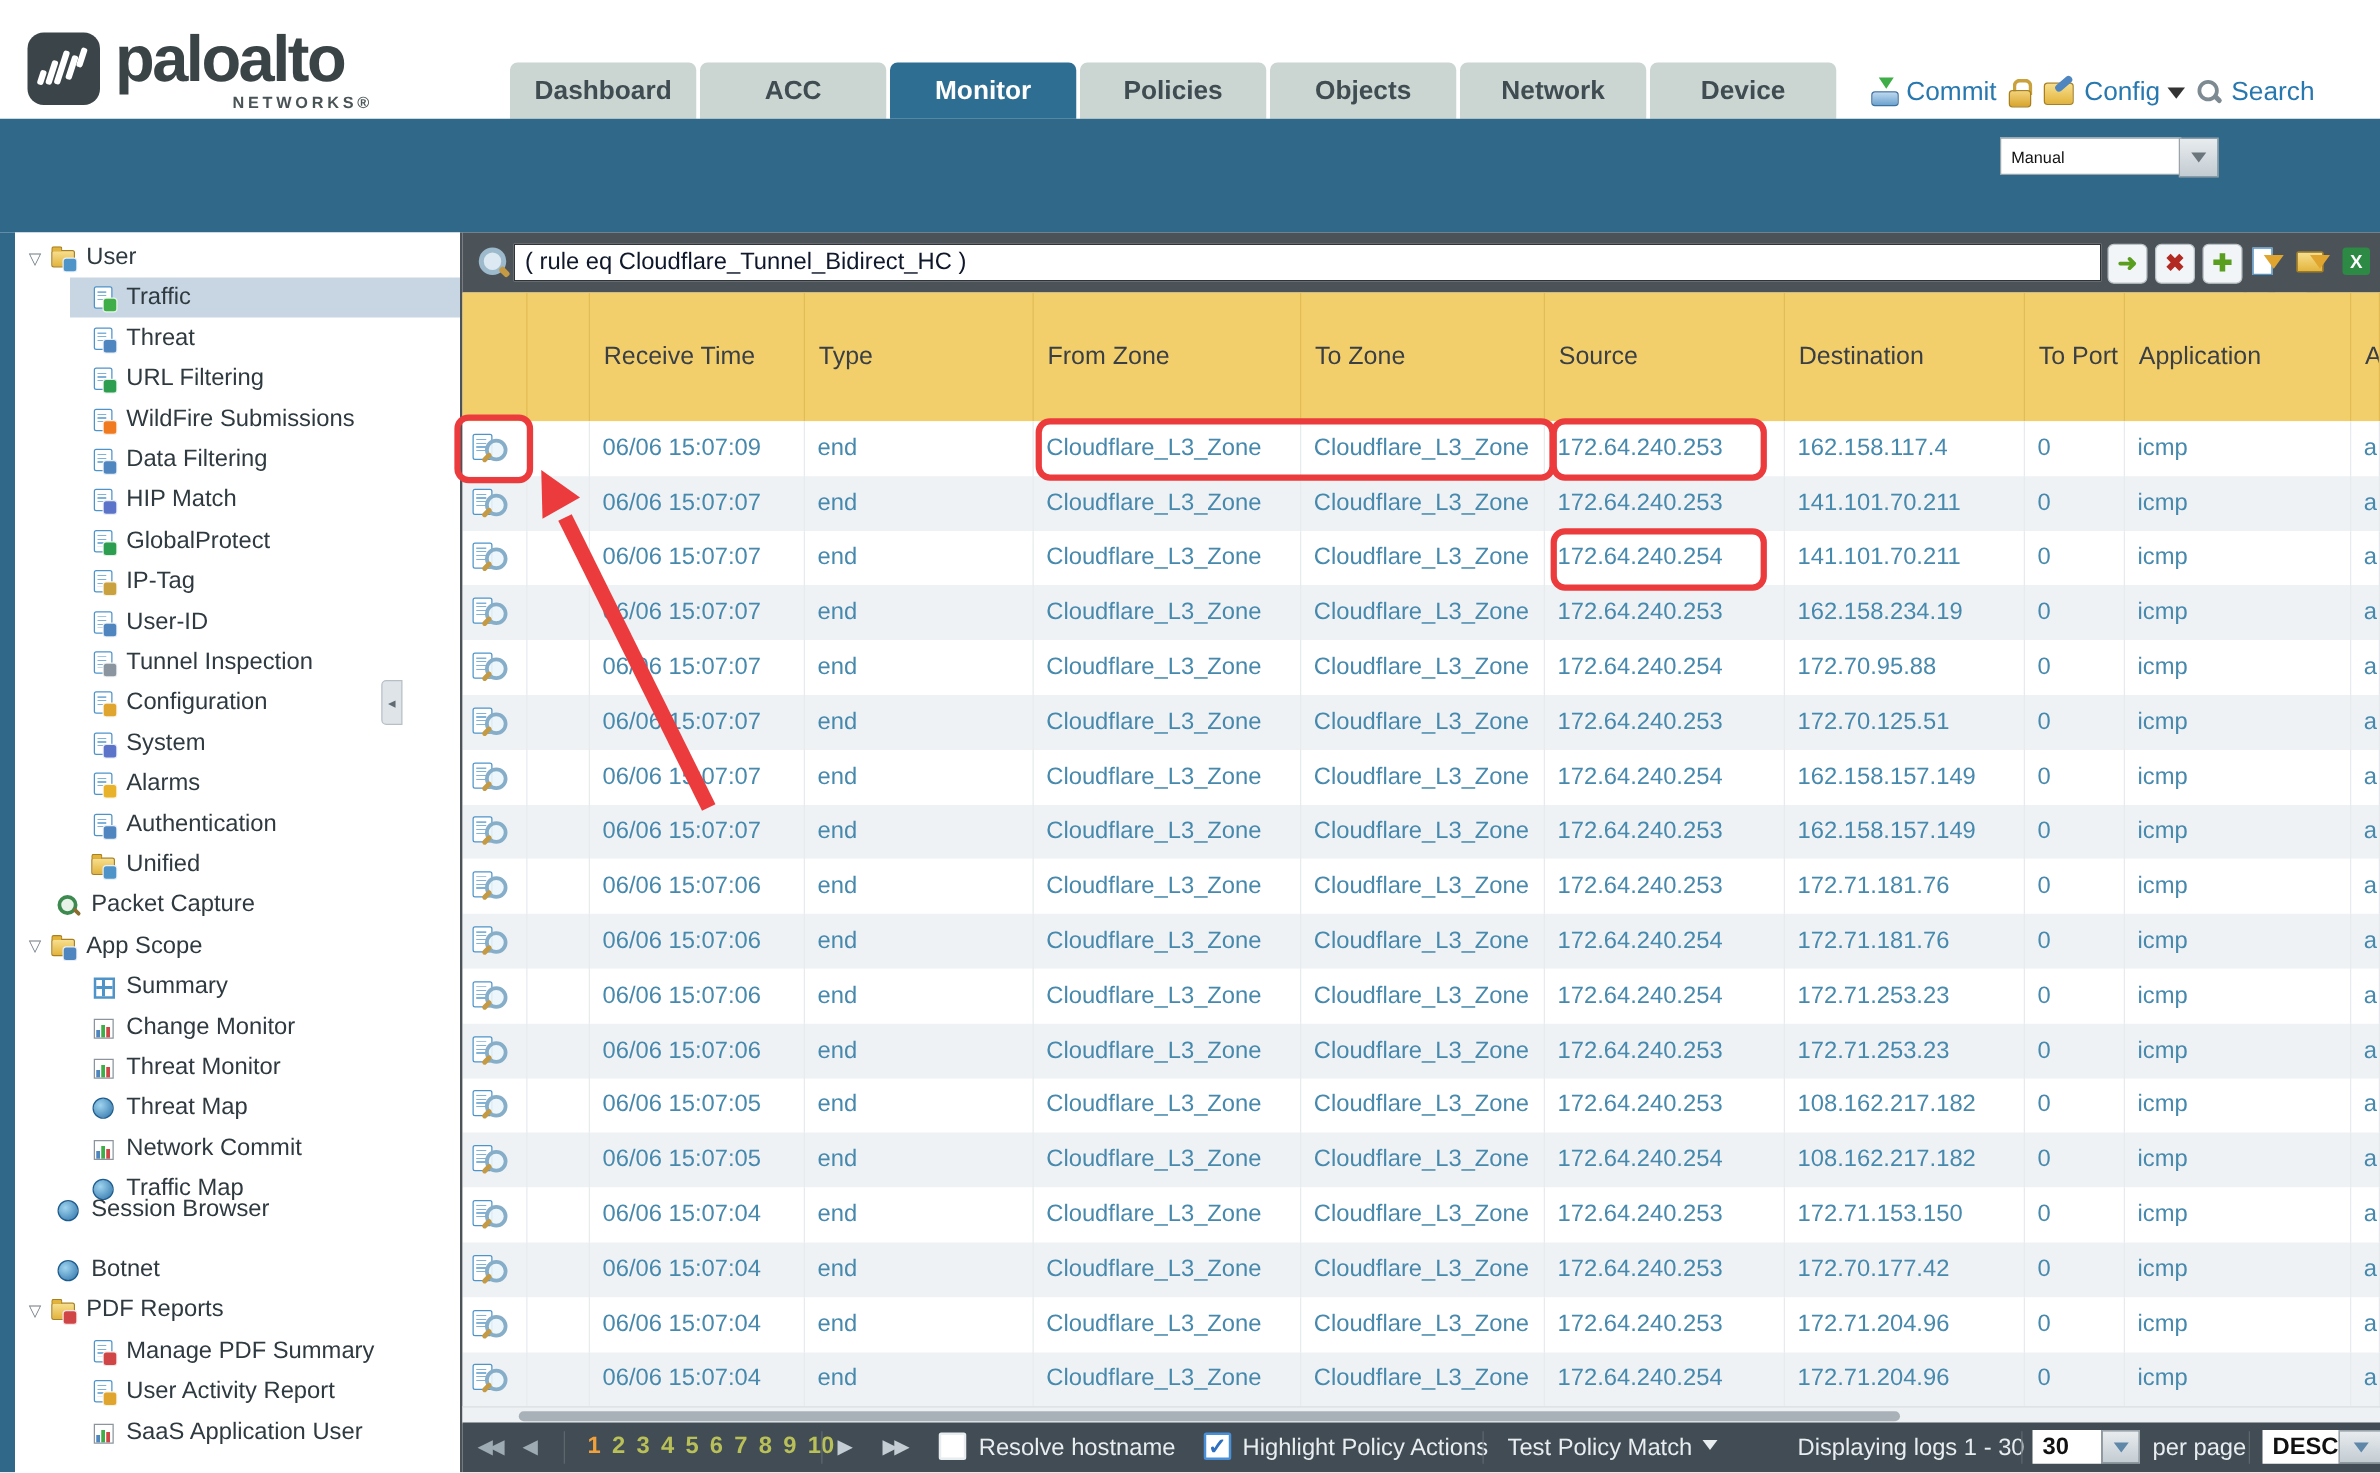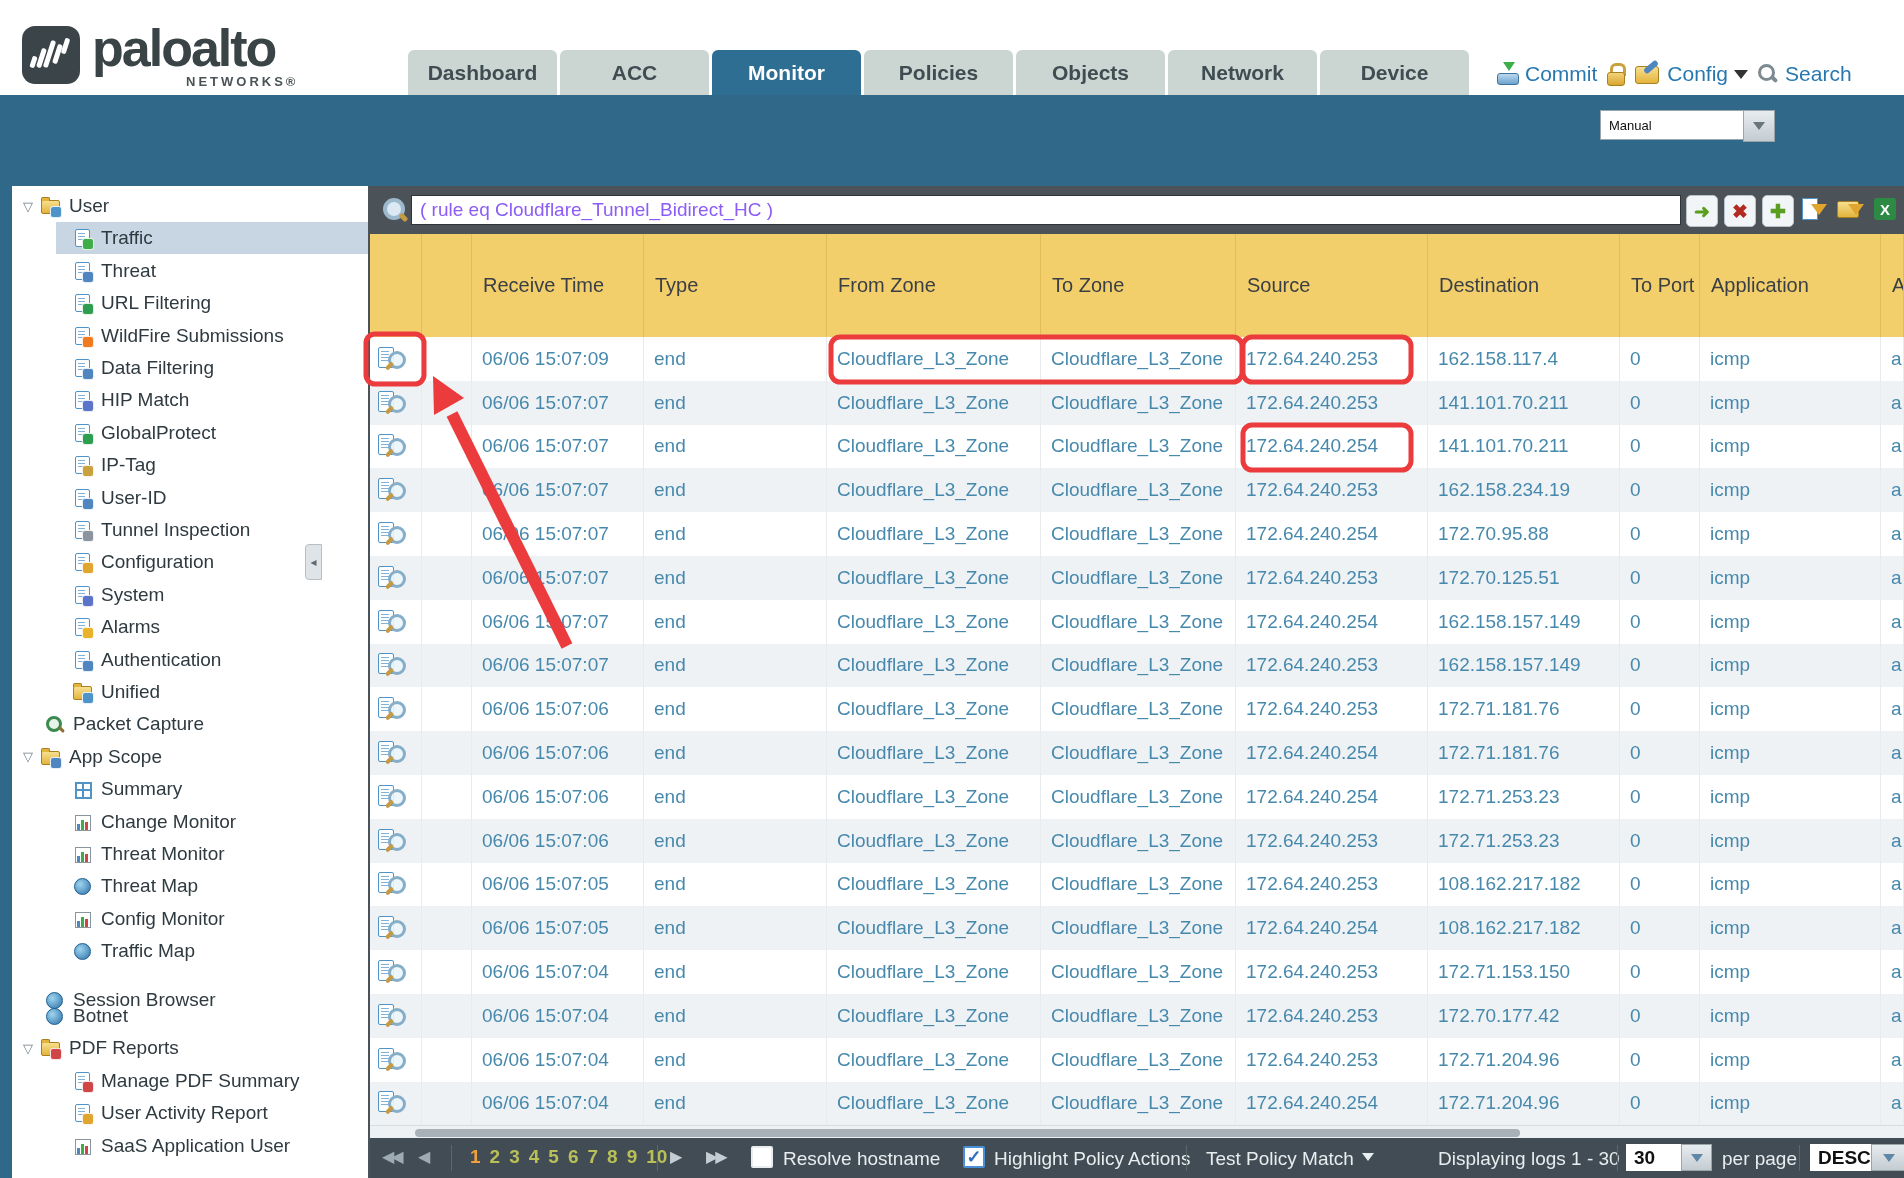--- a/index.html
+++ b/index.html
@@ -71,21 +71,21 @@
   #collapsetab{position:absolute;left:293px;top:358px;width:15px;height:34px;background:#dfe4e8;border:1px solid #b7bfc6;border-radius:4px 0 0 4px;
       display:flex;align-items:center;justify-content:center;font-size:12px;color:#5f6a72;cursor:pointer;}
 
   
   #main{position:absolute;left:368px;top:186px;width:1536px;height:992px;border-left:2px solid #4b5359;box-sizing:border-box;}
   #filterbar{position:absolute;left:0;top:0;width:1536px;height:48px;background:#4b5359;}
   #fmag{position:absolute;left:12px;top:11px;width:26px;height:26px;}
   #fmag .l{position:absolute;left:1px;top:1px;width:14px;height:14px;border:4px solid #9db9cc;border-radius:50%;background:#dce9f2;}
   #fmag .h{position:absolute;left:17px;top:18px;width:9px;height:5px;background:#c59a45;border-radius:2px;transform:rotate(45deg);}
   #filterinput{position:absolute;left:41px;top:9px;width:1252px;height:28px;border:1px solid #2e343a;background:#fff;
-      font-family:"Liberation Sans",sans-serif;font-size:19px;color:#8b5cf6;padding:0 8px;}
+      font-family:"Liberation Sans",sans-serif;font-size:19px;color:#0f172a;padding:0 8px;}
   .fico{position:absolute;top:9px;width:30px;height:30px;border-radius:5px;background:#f2f5f7;border:1px solid #b9c2c8;
       display:flex;align-items:center;justify-content:center;font-size:19px;font-weight:bold;cursor:pointer;}
   .fico.flat{background:transparent;border:none;}
   .fico .minidoc{position:absolute;left:3px;top:3px;width:14px;height:20px;background:#fff;border:1px solid #4f94c9;}
   .fico .funnel{position:absolute;right:2px;bottom:2px;width:0;height:0;border:8px solid transparent;border-top:11px solid #e0a52f;}
   .fico .minifold{position:absolute;left:1px;top:6px;width:20px;height:15px;background:linear-gradient(#f7df8e,#e3b43c);border:1px solid #a8801f;border-radius:2px;}
   .fico .xls{position:absolute;left:3px;top:3px;width:22px;height:22px;background:#2d8a45;border-radius:3px;color:#fff;font-size:15px;font-weight:bold;display:flex;align-items:center;justify-content:center;}
 
   
   #gridhdr{position:absolute;left:0;top:48px;width:1536px;height:103px;background:#f3cf6c;display:flex;}
@@ -341,29 +341,29 @@
         <div class="tree-item d1" style="top: 684.4px;">
           <span class="ic">
             <span class="globe"></span>
           </span>
           <span class="lbl">Threat Map</span>
         </div>
         <div class="tree-item d1" style="top: 716.8px;">
           <span class="ic">
             <span class="chartic"></span>
           </span>
-          <span class="lbl">Config Monitor</span>
+          <span class="lbl">Network Commit</span>
         </div>
         <div class="tree-item d1" style="top: 749.2px;">
           <span class="ic">
             <span class="globe"></span>
           </span>
           <span class="lbl">Traffic Map</span>
         </div>
-        <div class="tree-item d0 noexp" style="top: 798px;">
+        <div class="tree-item d0 noexp" style="top: 766px;">
           <span class="ic">
             <span class="globe"></span>
           </span>
           <span class="lbl">Session Browser</span>
         </div>
         <div class="tree-item d0 noexp" style="top: 814px;">
           <span class="ic">
             <span class="globe"></span>
           </span>
           <span class="lbl">Botnet</span>

